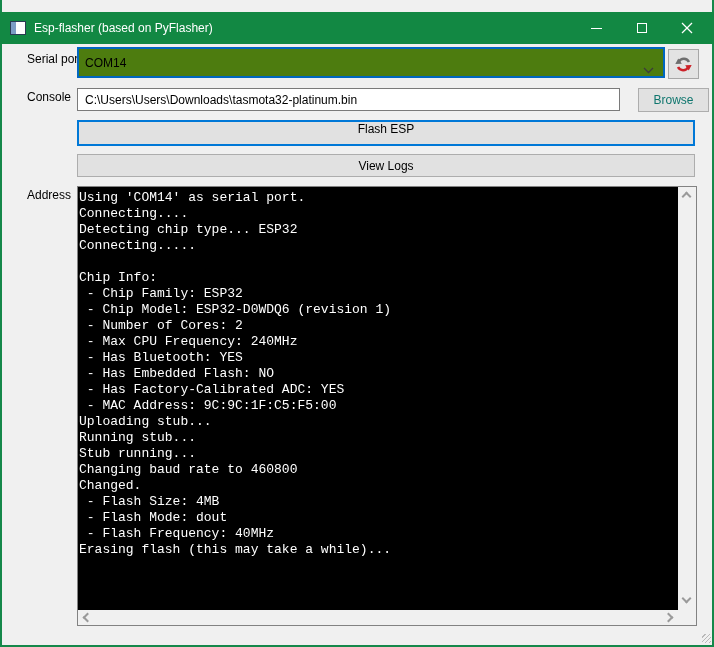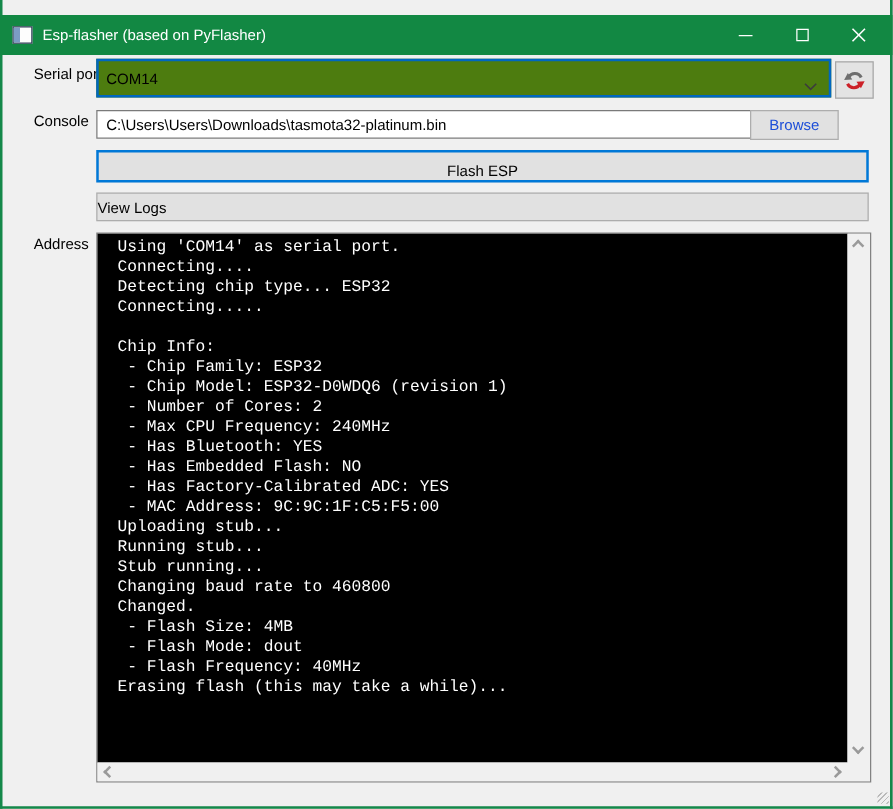--- a/index.html
+++ b/index.html
@@ -64,53 +64,53 @@
   }
 
   
   .fw-input {
     position: absolute; left: 75px; top: 88px; width: 543px; height: 23px;
     background: #ffffff; border: 1px solid #7a7a7a;
     display: flex; align-items: center;
   }
   .fw-input span { font-size: 12px; color: #000; padding-left: 7px; white-space: nowrap; }
   .browse-btn {
-    position: absolute; left: 598px; top: 88px; width: 71px; height: 24px;
+    position: absolute; left: 636px; top: 88px; width: 71px; height: 24px;
     background: #e1e1e1; border: 1px solid #adadad;
     display: flex; align-items: center; justify-content: center;
-    font-size: 12px; color: #1d4ed8;
+    font-size: 12px; color: #0f766e;
   }
 
   
   .flash-btn {
     position: absolute; left: 75px; top: 120px; width: 618px; height: 26px;
     background: #e1e1e1; border: 2px solid #0078d7;
-    display: flex; align-items: flex-end; justify-content: center;
+    display: flex; align-items: flex-start; justify-content: center;
     font-size: 12px; color: #000;
   }
   .logs-btn {
     position: absolute; left: 75px; top: 154px; width: 618px; height: 23px;
     background: #e1e1e1; border: 1px solid #adadad;
-    display: flex; align-items: center; 
+    display: flex; align-items: center; justify-content: center;
     font-size: 12px; color: #000;
   }
 
   
   .console-box {
     position: absolute; left: 75px; top: 186px; width: 620px; height: 440px;
     border: 1px solid #828282; background: #f0f0f0;
   }
   .console-black {
     position: absolute; left: 0; top: 0; width: 600px; height: 423px;
     background: #000000; overflow: hidden;
   }
   .console-black pre {
     font-family: "Liberation Mono", "DejaVu Sans Mono", monospace;
     font-size: 13px; line-height: 16px; color: #ffffff;
-    padding: 3px 0 0 16px; white-space: pre;
+    padding: 3px 0 0 1px; white-space: pre;
   }
   .vscroll {
     position: absolute; left: 600px; top: 0; width: 18px; height: 423px;
     background: #f0f0f0;
   }
   .hscroll {
     position: absolute; left: 0; top: 423px; width: 618px; height: 15px;
     background: #f0f0f0;
   }
   .sb-arrow { position: absolute; }

